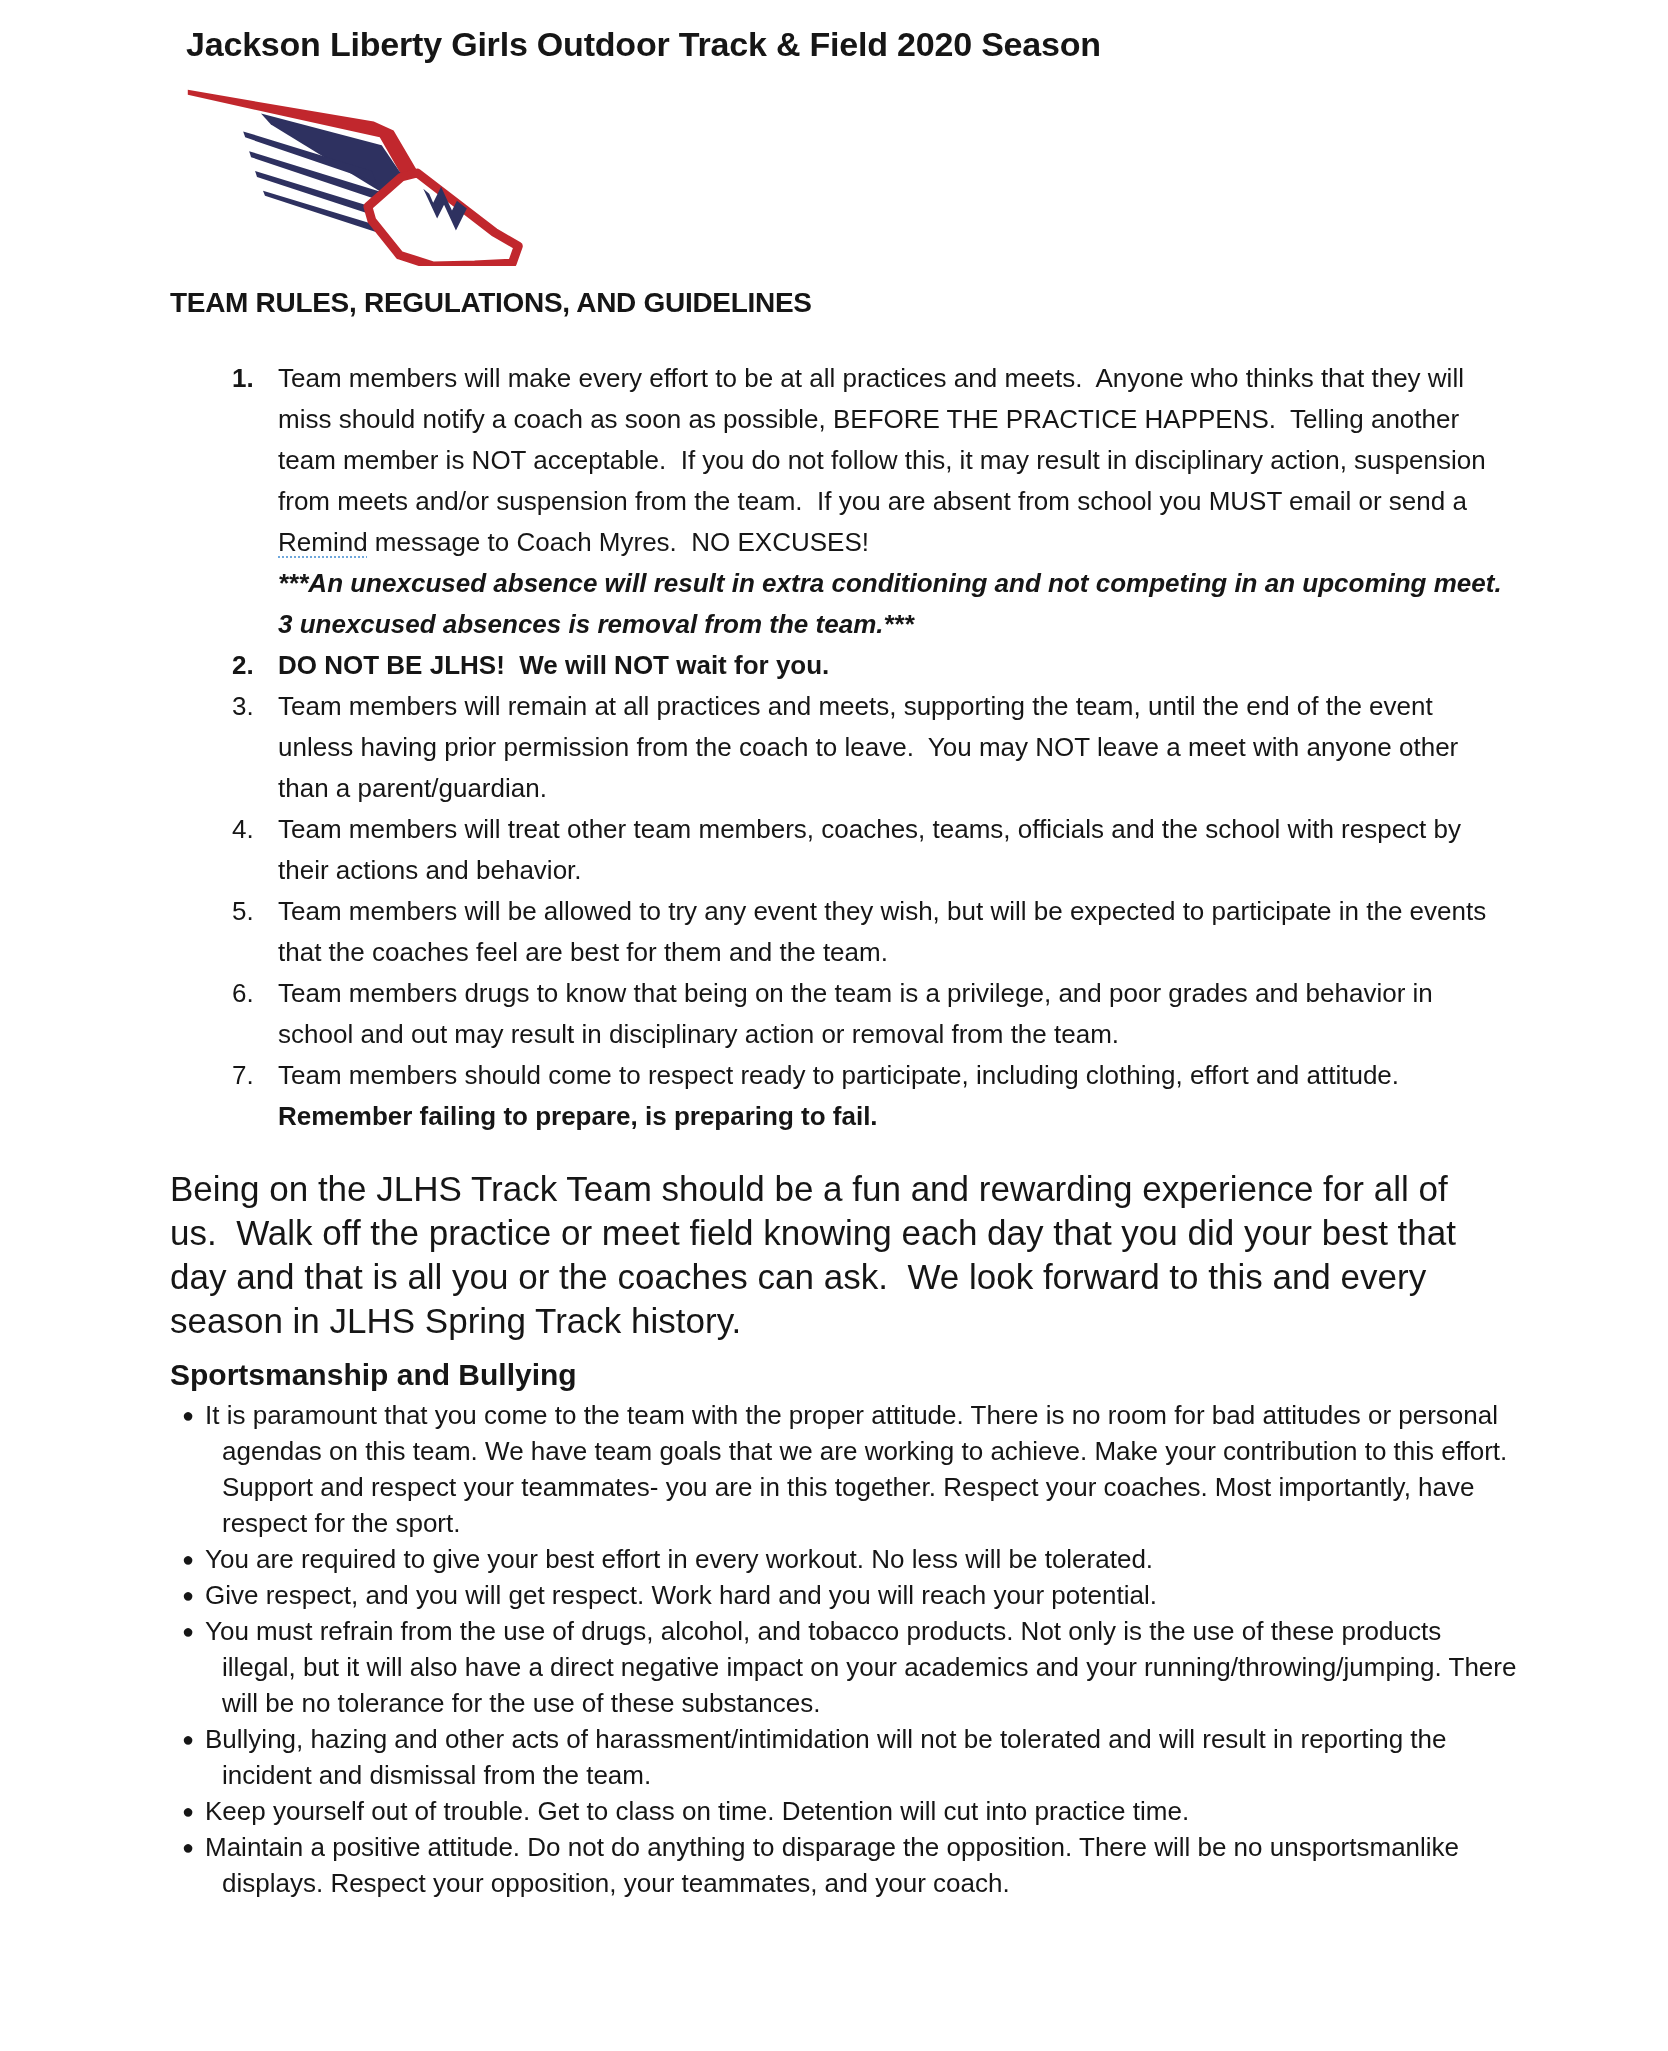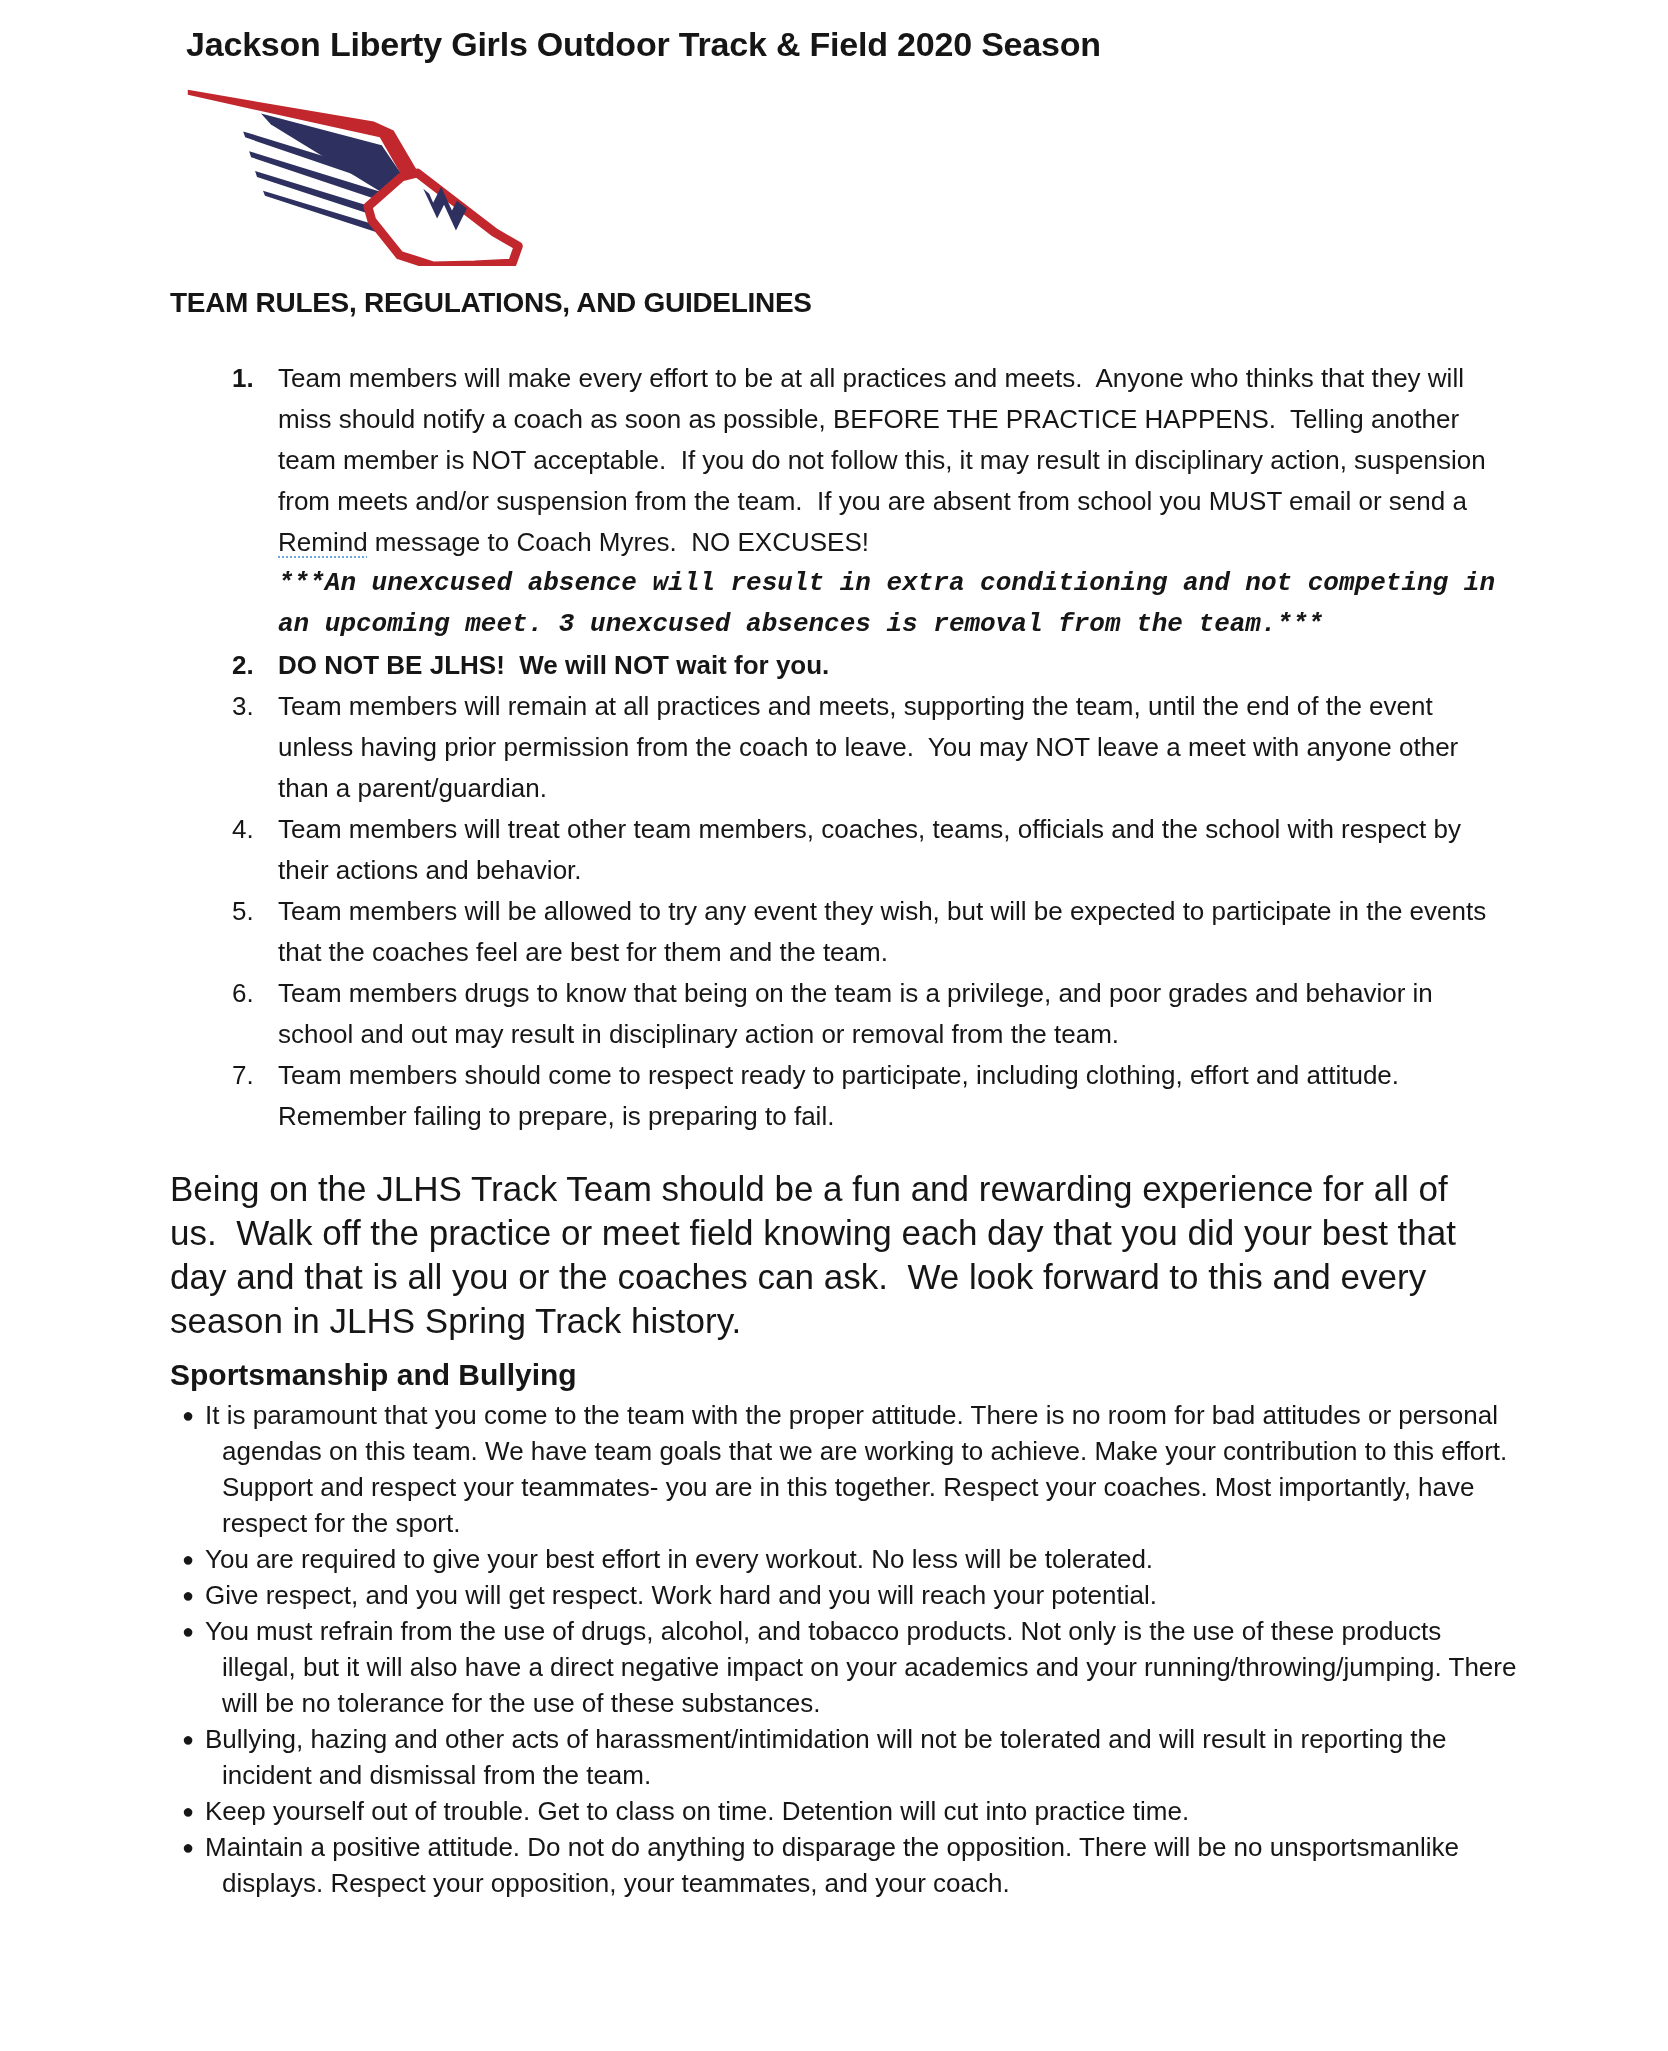--- a/index.html
+++ b/index.html
@@ -40,23 +40,22 @@
     font-size: 26px; line-height: 41px;
     max-width: 1230px;
   }
   .rule .num { position: absolute; left: 62px; top: 0; white-space: nowrap; }
   .rule .rtext { white-space: pre-wrap; }
   .rule.bold, .num.bold { font-weight: 700; }
   .rule .note {
     display: block;
     font-weight: 700; font-style: italic;
     white-space: pre-wrap;
-    font-family: Liberation Mono, monospace;
   }
-  .bold-tail { font-weight: 400; white-space: pre-wrap; text-align: center; }
+  .bold-tail { font-weight: 700; white-space: pre-wrap; text-align: center; }
   .remind {
     text-decoration: underline;
     text-decoration-style: dotted;
     text-decoration-color: #6fa8dc;
     text-decoration-thickness: 2px;
     text-underline-offset: 5px;
   }
 
   .closing {
     margin: 30px 0 0 0;

